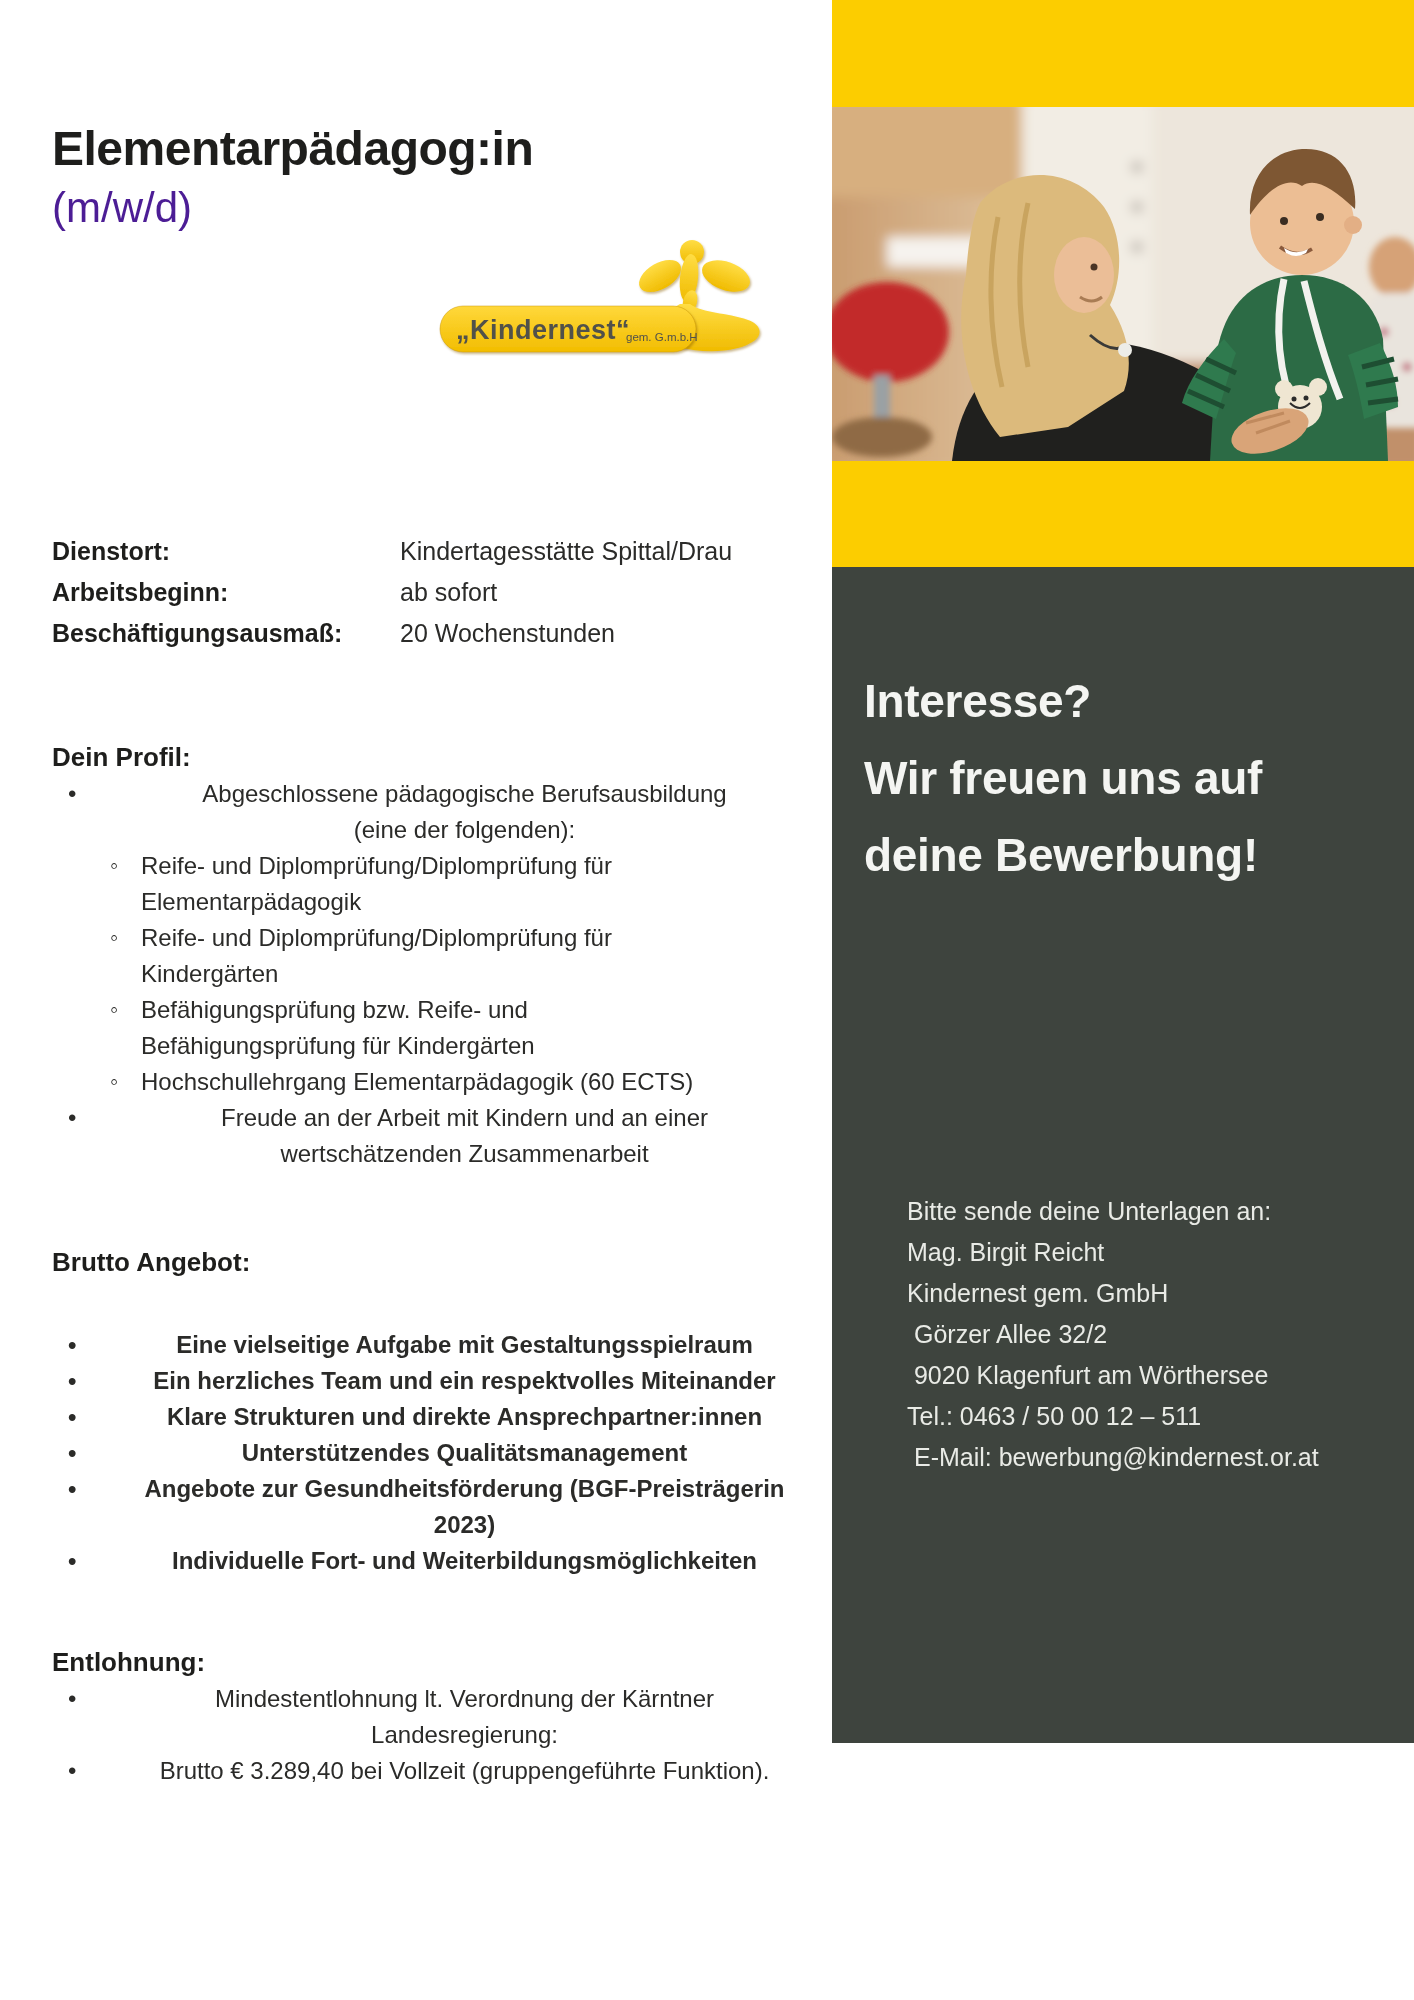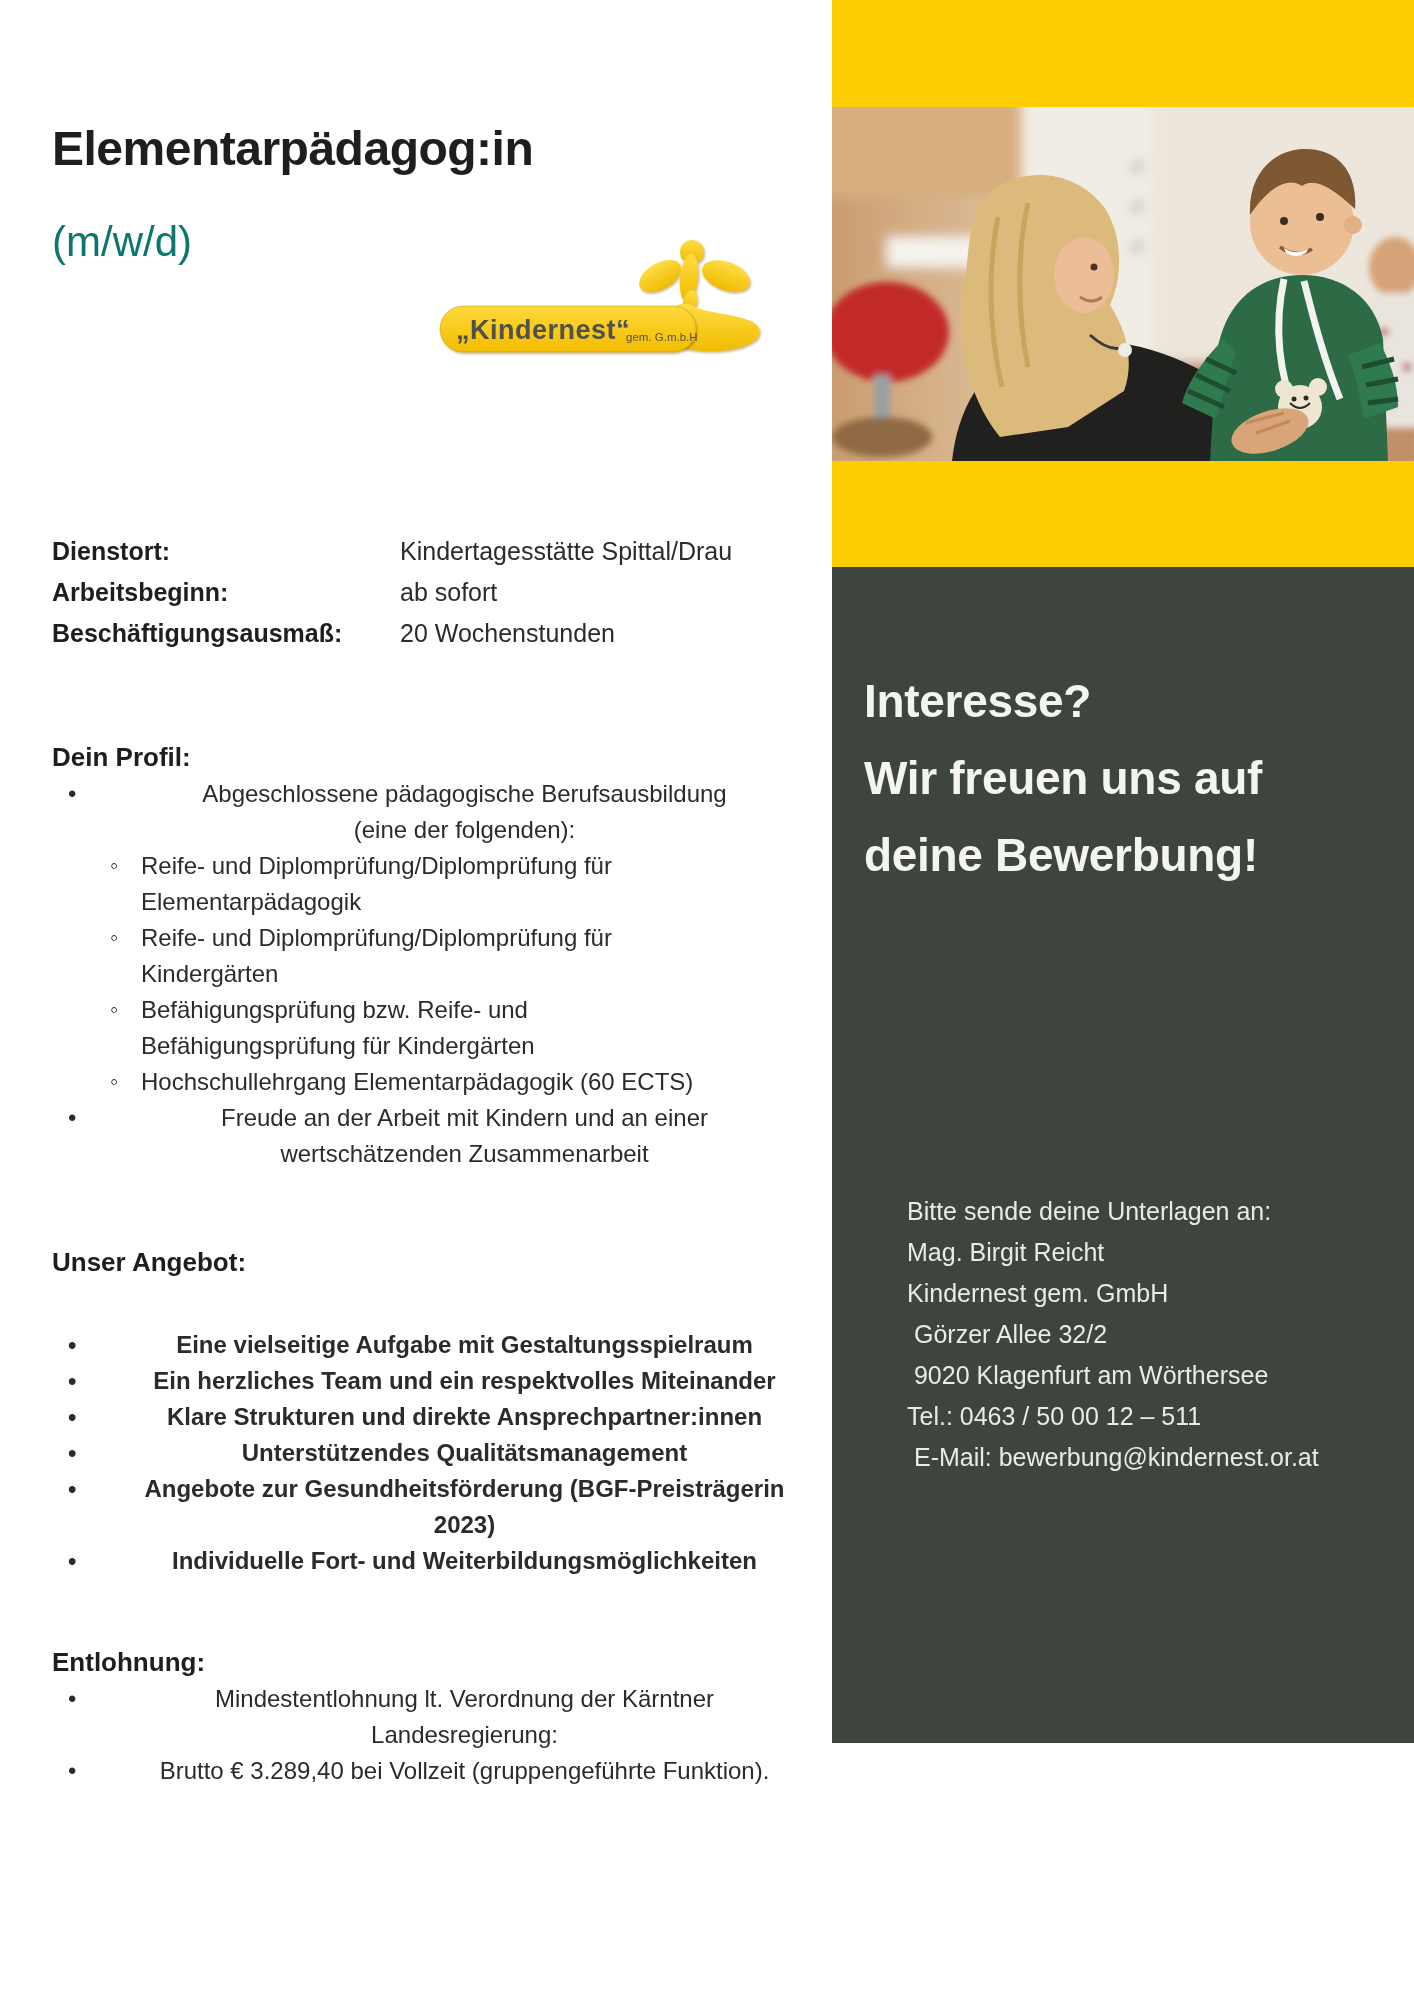--- a/index.html
+++ b/index.html
@@ -3,21 +3,21 @@
 <meta charset="utf-8">
 <style>
   html,body{margin:0;padding:0;background:#ffffff;}
   .page{
     position:relative;width:1414px;height:2000px;background:#ffffff;
     font-family:"Liberation Sans",sans-serif;color:#262624;overflow:hidden;
   }
   
   .title-block{position:absolute;left:52px;top:118px;}
   .title-line{font-size:48px;font-weight:700;line-height:62px;color:#1e1e1c;letter-spacing:-0.5px;}
-  .title-suffix{font-size:42px;font-weight:400;line-height:56px;color:#0f766e;margin-top:34px;}
+  .title-suffix{font-size:42px;font-weight:400;line-height:56px;color:#4c1d95;}
   .logo{position:absolute;left:438px;top:238px;width:332px;height:118px;}
   .details{position:absolute;left:52px;top:531px;display:grid;grid-template-columns:348px auto;font-size:25px;line-height:41px;}
   .details .lbl{font-weight:700;color:#1e1e1c;font-size:25px;}
   .details .val{color:#2b2b29;}
   .section{position:absolute;left:52px;width:780px;}
   .section-heading{font-size:26px;font-weight:700;color:#1e1e1c;line-height:38px;}
   ul.blist{list-style:none;margin:0;padding:0;font-size:24px;line-height:36px;color:#2b2b29;}
   ul.blist li{position:relative;}
   li.l1{padding-left:45px;text-align:center;}
   li.l1>.bullet{position:absolute;left:16px;top:0;}
@@ -100,21 +100,21 @@
 Kindergärten</span></li>
       <li class="l2"><span class="bullet"></span><span class="pre">Befähigungsprüfung bzw. Reife- und
 Befähigungsprüfung für Kindergärten</span></li>
       <li class="l2"><span class="bullet"></span><span class="pre">Hochschullehrgang Elementarpädagogik (60 ECTS)</span></li>
       <li class="l1"><span class="bullet"></span><span class="pre">Freude an der Arbeit mit Kindern und an einer
 wertschätzenden Zusammenarbeit</span></li>
     </ul>
   </div>
 
   <div class="section sec-offer">
-    <div class="section-heading">Unser Angebot:</div>
+    <div class="section-heading">Brutto Angebot:</div>
     <ul class="blist">
       <li class="l1"><span class="bullet"></span><span class="pre">Eine vielseitige Aufgabe mit Gestaltungsspielraum</span></li>
       <li class="l1"><span class="bullet"></span><span class="pre">Ein herzliches Team und ein respektvolles Miteinander</span></li>
       <li class="l1"><span class="bullet"></span><span class="pre">Klare Strukturen und direkte Ansprechpartner:innen</span></li>
       <li class="l1"><span class="bullet"></span><span class="pre">Unterstützendes Qualitätsmanagement</span></li>
       <li class="l1"><span class="bullet"></span><span class="pre">Angebote zur Gesundheitsförderung (BGF-Preisträgerin
 2023)</span></li>
       <li class="l1"><span class="bullet"></span><span class="pre">Individuelle Fort- und Weiterbildungsmöglichkeiten</span></li>
     </ul>
   </div>

